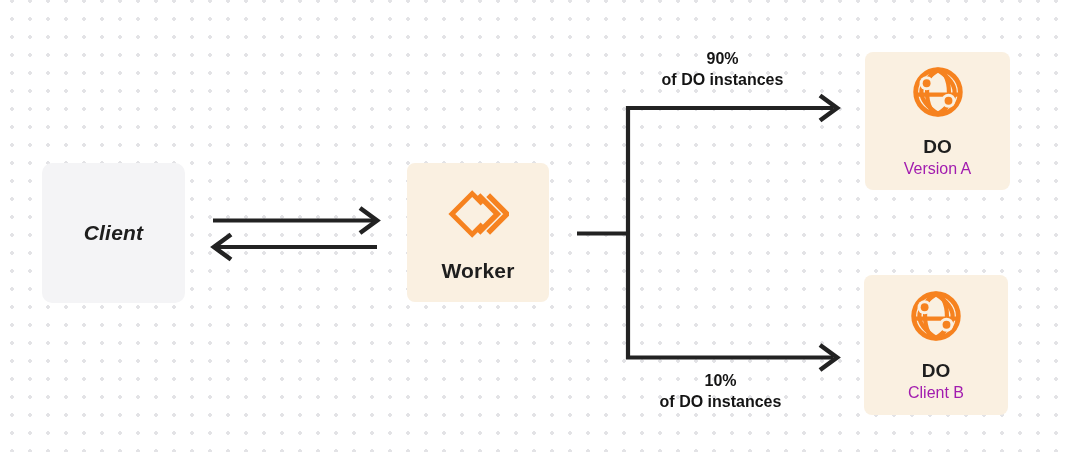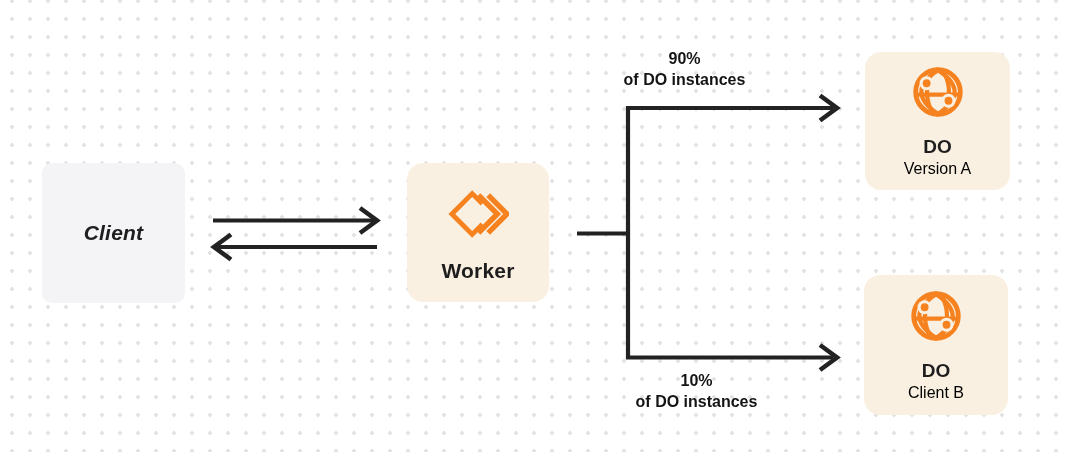--- a/index.html
+++ b/index.html
@@ -27,21 +27,21 @@
 
   .node {
     position: absolute;
     display: flex;
     flex-direction: column;
     align-items: center;
     justify-content: center;
     border-radius: 10px;
   }
   .node-gray  { background: #f4f4f6; }
-  .node-cream { background: #faf0e1; border-radius: 16px; }
+  .node-cream { background: #faf0e1; border-radius: 8px; }
 
   .node-client { left: 42px; top: 163px; width: 143px; height: 140px; font-style: italic; }
   .node-worker { left: 407px; top: 163px; width: 142px; height: 139px; }
   .node-do-a   { left: 865px; top: 52px;  width: 145px; height: 138px; }
   .node-do-b   { left: 864px; top: 275px; width: 144px; height: 140px; }
 
   .node-title {
     font-size: 21px;
     font-weight: 700;
     color: #1e1e1e;
@@ -52,35 +52,35 @@
   .do-icon { margin-bottom: 16px; }
   .do-title {
     font-size: 19px;
     font-weight: 700;
     color: #1e1e1e;
     line-height: 22px;
   }
   .do-sub {
     font-size: 16px;
     font-weight: 400;
-    color: #000000;
+    color: #a21caf;
     line-height: 21px;
   }
 
   .edge-label {
     position: absolute;
     width: 205px;
     text-align: center;
     font-size: 16px;
     font-weight: 700;
     color: #141414;
     line-height: 21px;
   }
-  .edge-label-top    { left: 582px; top: 48px; }
-  .edge-label-bottom { left: 594px; top: 370px; }
+  .edge-label-top    { left: 620px; top: 48px; }
+  .edge-label-bottom { left: 618px; top: 370px; }
 </style>
 </head>
 <body>
 
 <div class="canvas">
 
   <svg class="edges" viewBox="0 0 1072 452" aria-hidden="true">
     <g fill="none" stroke="#222222" stroke-width="4.2" stroke-linejoin="miter">
 
       <path d="M 213,220.5 L 374,220.5"></path>

